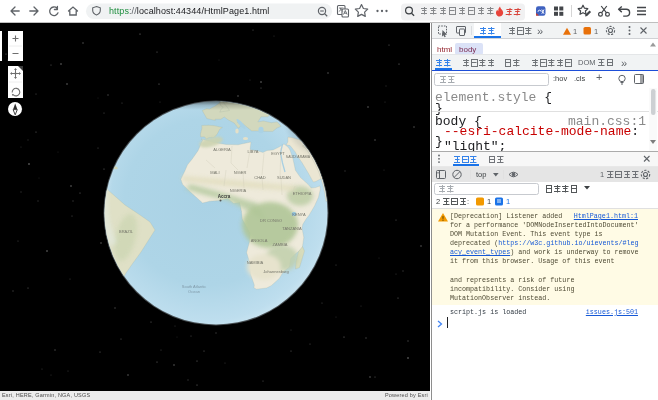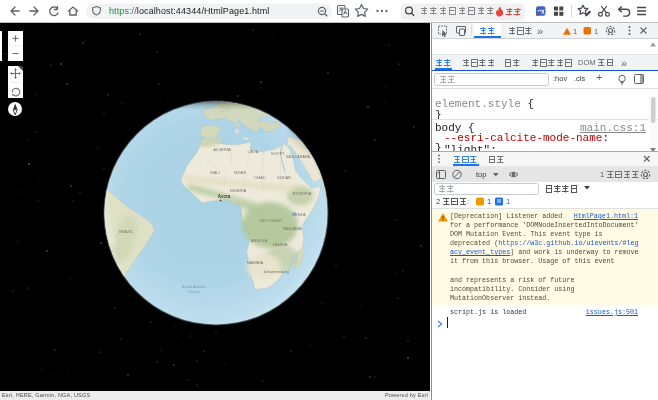--- a/index.html
+++ b/index.html
@@ -345,20 +345,25 @@
         </g>
   <path d="M208.5 4.5l6 6M214.5 4.5l-6 6" stroke="#5f6368" stroke-width="1.1"></path>
  </svg>
  <span class="abs" style="left:47px;top:3.5px;color:#1a73e8"><i class="cn"></i><i class="cn"></i></span>
  <span class="abs" style="left:76px;top:3.5px"><i class="cn"></i><i class="cnb"></i><i class="cn"></i></span>
  <span class="abs" style="left:105px;top:1.5px;font-size:11px;letter-spacing:-1px">»</span>
  <span class="abs" style="left:141px;top:3.5px;font-size:7.5px;color:#5f6368">1</span>
  <span class="abs" style="left:162px;top:3.5px;font-size:7.5px;color:#5f6368">1</span>
 </div>
 
+<div class="row" style="top:16px;height:15px;background:#fff">
+ <span class="abs" style="left:5px;top:5.5px;font-size:8px;color:#94242e">html</span>
+ <span class="abs" style="left:23px;top:3.5px;width:28px;height:12px;background:#dbe2f7;border-radius:2px"></span>
+ <span class="abs" style="left:27px;top:5.5px;font-size:8px;color:#7b2c52">body</span>
+</div>
 <svg width="10" height="10" style="position:absolute;left:216px;top:17px">
       <path d="M5 2.5l-3 4h6z" fill="#9a9a9a"></path>
     </svg>
 
 <div class="row" style="top:31px;height:15px;background:#f1f3f4;border-top:1px solid #e4e6e8;border-bottom:2px solid #1d4ed8">
  <span class="abs" style="left:3px;top:3.5px;color:#1a73e8"><i class="cn"></i><i class="cn"></i></span>
  <span class="abs" style="left:3px;top:13px;width:17px;height:2px;background:#1a73e8"></span>
  <span class="abs" style="left:30px;top:3.5px"><i class="cn"></i><i class="cnb"></i><i class="cn"></i><i class="cn"></i></span>
  <span class="abs" style="left:72px;top:3.5px"><i class="cnb"></i><i class="cn"></i></span>
  <span class="abs" style="left:99px;top:3.5px"><i class="cn"></i><i class="cnb"></i><i class="cn"></i><i class="cn"></i><i class="cnb"></i></span>
@@ -375,26 +380,26 @@
  <svg width="30" height="13" style="position:absolute;left:184px;top:2px">
   <g stroke="#5f6368" stroke-width="1" fill="none">
    <circle cx="6" cy="5.5" r="3.2"></circle>
           <path d="M4.5 9.5h3M5 11h2"></path>
    <rect x="18.5" y="1.5" width="9" height="9" rx="1"></rect>
           <path d="M24 1.5v9M24 1.5h3.5v9H24z" fill="#5f6368" stroke="none" opacity="0.6"></path>
   </g>
  </svg>
 </div>
 
-<div class="row mono" style="top:73px;height:63px;background:#fff;font-size:11px;color:#202124">
+<div class="row mono" style="top:65px;height:63px;background:#fff;font-size:13px;color:#202124">
  <div class="abs" style="left:3px;top:2px"><span style="color:#8a8a8a">element.style</span> {</div>
  <div class="abs" style="left:3px;top:13px">}</div>
  <div class="hsep" style="top:23px"></div>
  <div class="abs" style="left:3px;top:26px">body {</div>
- <div class="abs" style="right:13px;top:26px;color:#8a8a8a;text-decoration:underline">main.css:1</div>
+ <div class="abs" style="right:13px;top:26px;color:#8a8a8a;">main.css:1</div>
  <div class="abs" style="left:12px;top:36px"><span style="color:#c80000">--esri-calcite-mode-name</span>: "light";</div>
  <div class="abs" style="left:3px;top:46px">}</div>
  <svg width="10" height="63" style="position:absolute;left:216px;top:0">
   <rect x="1" y="0" width="8" height="63" fill="#fafafa"></rect>
   <path d="M2 52h6l-3 4z" fill="#7d7d7d"></path>
   <rect x="3" y="1" width="4.5" height="26" rx="2.2" fill="#cdd0d3"></rect>
  </svg>
 </div>
 
 <div class="row" style="top:128px;height:1px;background:#ababab"></div>

